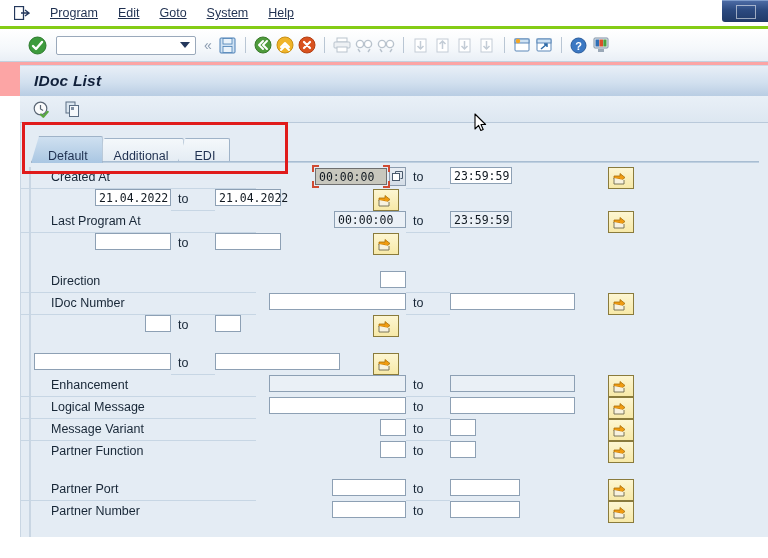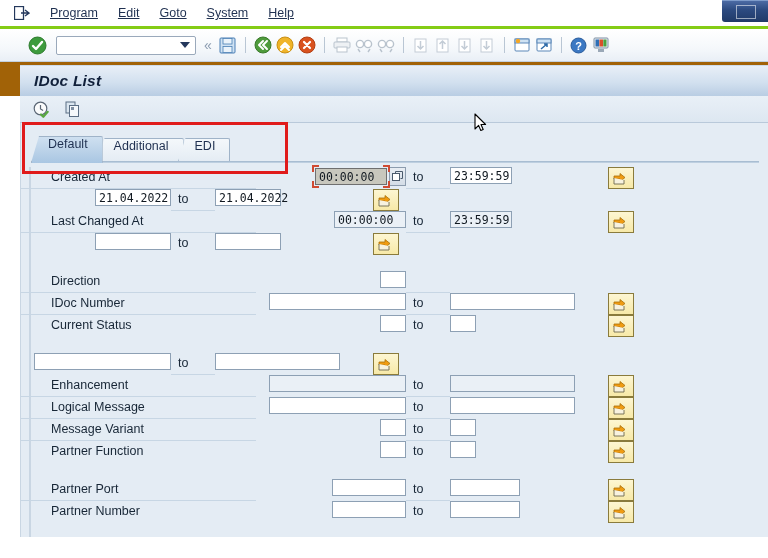--- a/index.html
+++ b/index.html
@@ -54,21 +54,21 @@
   }
   .cmdfield .caret{
     width:0;height:0;border-left:5px solid transparent;border-right:5px solid transparent;
     border-top:6px solid #24385c;margin-right:2px;
   }
   .tb-sep{width:1px;height:16px;background:#b9c6d4;margin:0 6px;}
   .tb-ic{width:22px;height:22px;display:flex;align-items:center;justify-content:center;}
   .chev{color:#8b9bb0;font-size:14px;margin:0 5px 0 8px;}
 
   
-  .titlewrap{width:768px;background:#a16207;padding-top:3px;box-sizing:border-box;}
+  .titlewrap{width:768px;background:#fca5a5;padding-top:3px;box-sizing:border-box;}
   .titlebar{
     margin-left:20px;width:748px;height:30px;
     background:linear-gradient(180deg,#e8eff7 0%,#d2e0ef 55%,#b9cde3 100%);
     border-top:1px solid #cddbe9;
     display:flex;align-items:center;
   }
   .titlebar .t{
     font-size:15.5px;font-style:italic;font-weight:bold;color:#10203a;
     margin-left:14px;letter-spacing:.2px;
   }
@@ -88,21 +88,21 @@
     background:#e4ecf4;
     position:relative;overflow:hidden;
     border-left:1px solid #c9d6e3;
   }
   .tabstrip{
     position:absolute;left:10px;top:12px;width:728px;height:28px;
     display:flex;align-items:flex-end;
   }
   .tab{
     height:24px;padding:0 14px 0 16px;
-    display:flex;align-items:flex-start;
+    display:flex;align-items:flex-end;
     font-size:12.5px;color:#1f3050;
     background:linear-gradient(180deg,#f4f8fb 0%,#e3ebf3 100%);
     border:1px solid #9fb3c8;border-bottom:none;
     border-top-left-radius:2px;border-top-right-radius:2px;
     margin-right:-6px;
     clip-path:polygon(8px 0,100% 0,100% 100%,0 100%);
     position:relative;
   }
   .tab.sel{
     background:linear-gradient(180deg,#cfe0f0 0%,#a9c6e2 100%);
@@ -394,21 +394,21 @@
               <div class="fld" style="width: 66px;">21.04.2022</div>
             </div>
             <div class="multi">
               <svg width="16" height="14" viewBox="0 0 16 14">
                 <path d="M1 5h6V2.5L12 6.5 7 10.5V8H1z" fill="#ef9b12" stroke="#a9700a" stroke-width=".8" stroke-linejoin="round"></path>
                 <path d="M1 7v6h10V9" fill="#f7f2df" stroke="#6e6a4e" stroke-width=".9"></path>
               </svg>
             </div>
           </div>
           <div class="row">
-            <div class="lbl">Last Changed At</div>
+            <div class="lbl">Last Program At</div>
             <div style="width: 150px; display: flex; justify-content: flex-end; align-items: center;">
               <div class="fld dim" style="width: 72px;">00:00:00</div>
             </div>
             <div class="toword">to</div>
             <div style="width: 146px; display: flex; align-items: center;">
               <div class="fld dim" style="width: 62px;">23:59:59</div>
             </div>
             <div class="multi">
               <svg width="16" height="14" viewBox="0 0 16 14">
                 <path d="M1 5h6V2.5L12 6.5 7 10.5V8H1z" fill="#ef9b12" stroke="#a9700a" stroke-width=".8" stroke-linejoin="round"></path>
@@ -452,21 +452,20 @@
               <div class="fld" style="width: 125px;"></div>
             </div>
             <div class="multi">
               <svg width="16" height="14" viewBox="0 0 16 14">
                 <path d="M1 5h6V2.5L12 6.5 7 10.5V8H1z" fill="#ef9b12" stroke="#a9700a" stroke-width=".8" stroke-linejoin="round"></path>
                 <path d="M1 7v6h10V9" fill="#f7f2df" stroke="#6e6a4e" stroke-width=".9"></path>
               </svg>
             </div>
           </div>
           <div class="row nodot">
-            <div class="lbl">Current Status</div>
             <div style="width: 150px; display: flex; justify-content: flex-end; align-items: center;">
               <div class="fld" style="width: 26px;"></div>
             </div>
             <div class="toword">to</div>
             <div style="width: 146px; display: flex; align-items: center;">
               <div class="fld" style="width: 26px;"></div>
             </div>
             <div class="multi">
               <svg width="16" height="14" viewBox="0 0 16 14">
                 <path d="M1 5h6V2.5L12 6.5 7 10.5V8H1z" fill="#ef9b12" stroke="#a9700a" stroke-width=".8" stroke-linejoin="round"></path>

